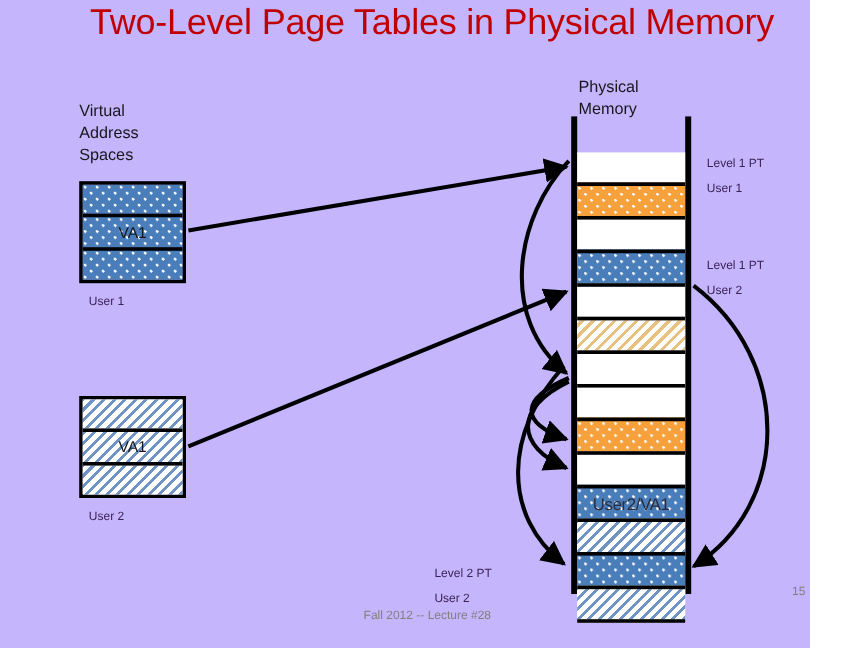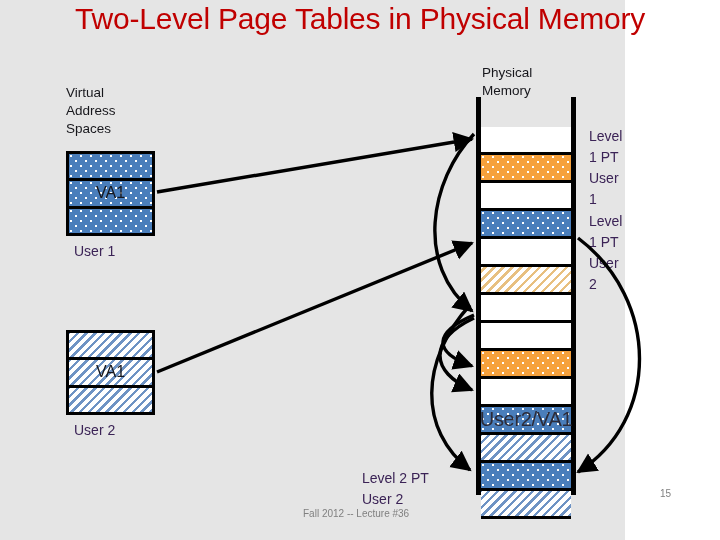--- a/index.html
+++ b/index.html
@@ -11,23 +11,23 @@
     width: 720px;
     height: 540px;
     position: relative;
     overflow: hidden;
     font-family: "Liberation Sans", sans-serif;
   }
 
   #slide {
     position: absolute;
     left: 0; top: 0;
-    width: 625px;
+    width: 675px;
     height: 540px;
-    background: #e5e5e5;
+    background: #c4b5fd;
   }
 
   
   .title {
     position: absolute;
     left: 60px;
     top: 2px;
     width: 600px;
     text-align: center;
     color: #C00000;
@@ -43,21 +43,21 @@
     position: absolute;
     color: #17171c;
     font-size: 13.5px;
     line-height: 18px;
     font-family: "Liberation Sans", sans-serif;
     white-space: pre-line;
   }
   .lbl-purple {
     position: absolute;
     color: #3B2356;
-    font-size: 14px;
+    font-size: 10px;
     line-height: 21px;
     font-family: "Liberation Sans", sans-serif;
     white-space: pre-line;
   }
 
   #vas-label   { left: 66px;  top: 84px; }
   #pm-label    { left: 482px; top: 64px; color:#17171c; }
 
   #user1-label { left: 74px;  top: 241px; }
   #user2-label { left: 74px;  top: 420px; }
@@ -84,21 +84,21 @@
     display: flex;
     flex-direction: column;
   }
   .vas-cell {
     flex: 1 1 0;
     position: relative;
     box-sizing: border-box;
     display: flex;
     align-items: center;
     justify-content: center;
-    font-size: 16px;
+    font-size: 13px;
     color: #17171c;
     font-family: "Liberation Sans", sans-serif;
   }
   .vas-cell + .vas-cell { border-top: 3px solid #000000; }
 
   #vas-user1 { left: 66px; top: 151px; width: 89px; height: 85px; }
   #vas-user2 { left: 66px; top: 330px; width: 89px; height: 85px; }
 
   
   .fill-blue-dot {
@@ -163,21 +163,21 @@
     height: 25px;
     border-top: 3px solid #000000;
     border-bottom: 3px solid #000000;
     box-sizing: content-box;
     margin-bottom: -3px;
     display: flex;
     align-items: center;
     justify-content: center;
   }
   .pm-row-label {
-    font-size: 20px;
+    font-size: 14px;
     color: #2c2c3a;
     font-family: "Liberation Sans", sans-serif;
     letter-spacing: -0.3px;
     position: relative;
     z-index: 3;
   }
   
   .pm-row.no-top { border-top: none; }
 
   
@@ -305,14 +305,14 @@
 
     <path d="M470,305 C420,360 418,430 470,470" stroke="#000000" stroke-width="3.4" fill="none" marker-end="url(#ah)"></path>
 
     <path d="M578,238 C660,300 660,420 578,472" stroke="#000000" stroke-width="3.4" fill="none" marker-end="url(#ah)"></path>
 
     <path d="M578,472 C640,440 650,380 612,352" stroke="#000000" stroke-width="0" fill="none"></path>
   </svg>
 
 </div>
 
-<div class="footer" id="footer-text">Fall 2012 -- Lecture #36</div>
+<div class="footer" id="footer-text">Fall 2012 -- Lecture #28</div>
 <div class="footer" id="footer-page">15</div>
 
 </body></html>

